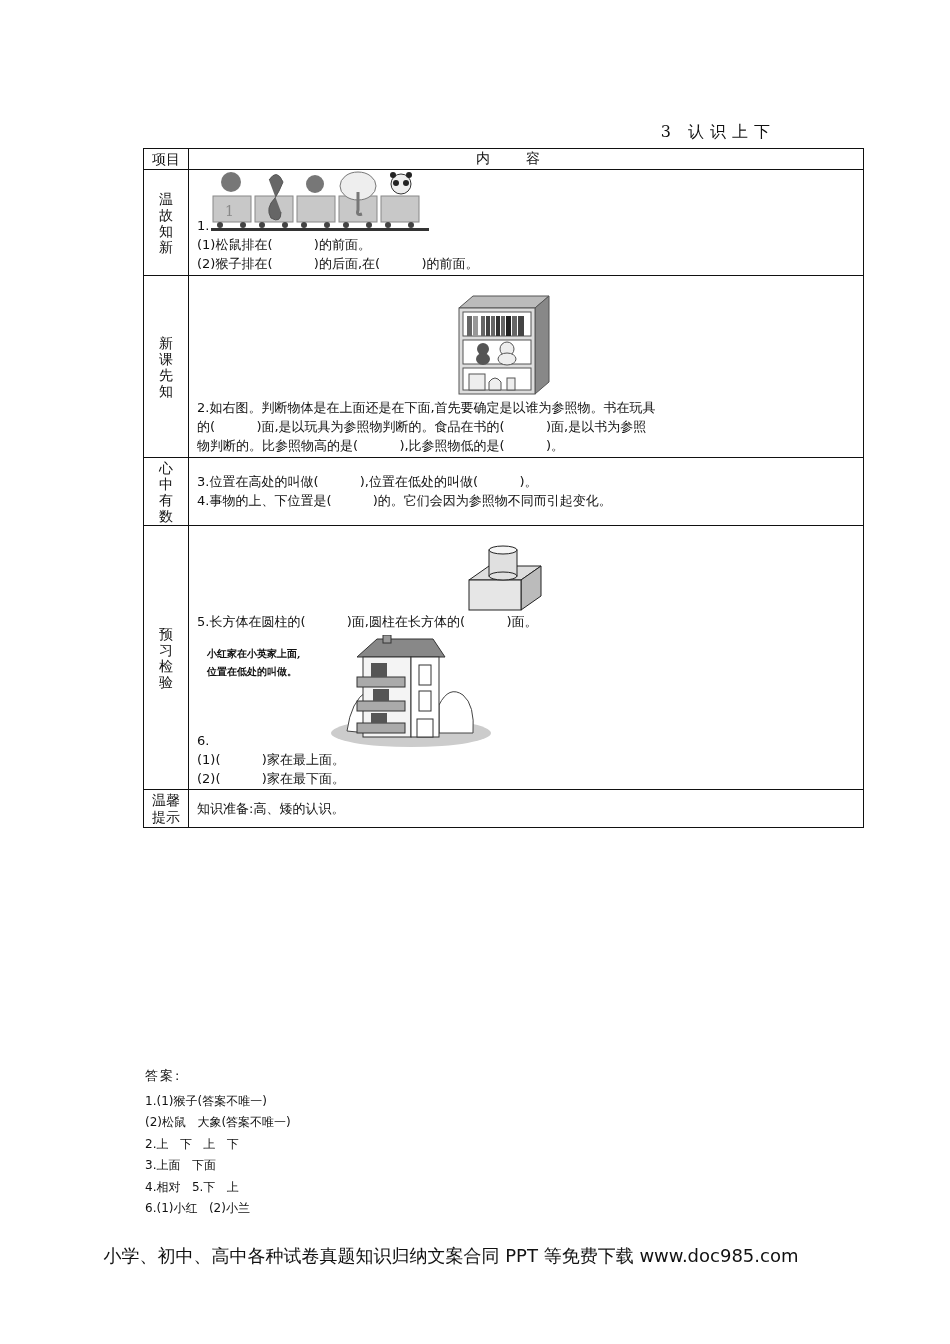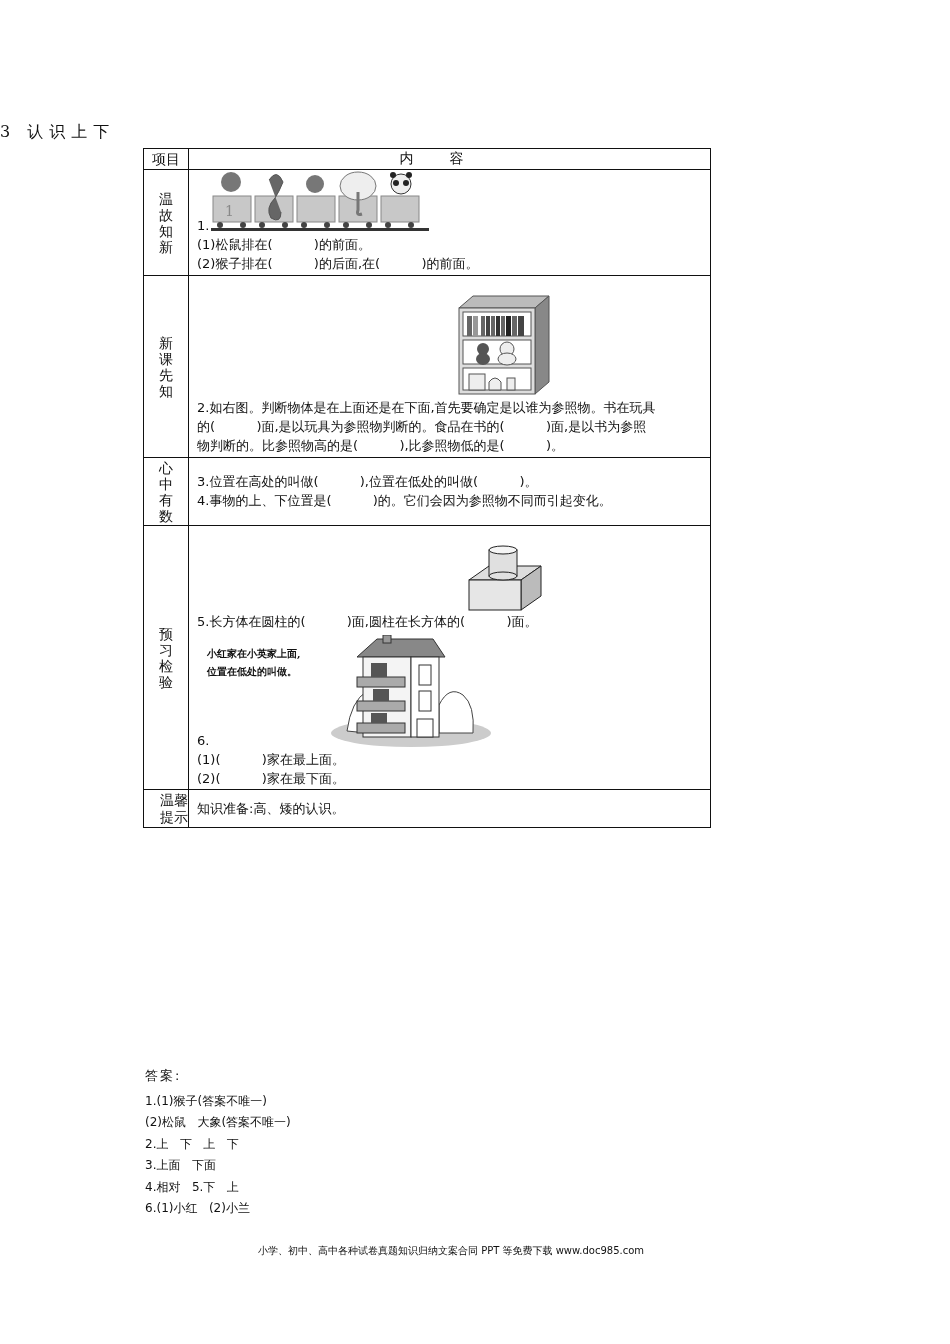--- a/index.html
+++ b/index.html
@@ -1,32 +1,32 @@
 <!DOCTYPE html>
 <html><head>
 <meta charset="utf-8">
 <style>
   html, body { margin: 0; padding: 0; background: #ffffff; }
   body { width: 950px; height: 1344px; position: relative; overflow: hidden;
          font-family: "DejaVu Sans", "Liberation Sans", sans-serif; color: #111; }
-  .title { position: absolute; top: 122px; left: 0; width: 776px; text-align: left;
+  .title { position: absolute; top: 122px; left: 0; width: 776px; text-align: right;
            font-size: 16px; letter-spacing: 6px; font-family: "DejaVu Serif", serif; }
-  table.main { position: absolute; left: 143px; top: 148px; width: 568px;
+  table.main { position: absolute; left: 143px; top: 148px; width: 721px;
                border-collapse: collapse; font-size: 13px; }
   table.main td { border: 1.5px solid #111; padding: 0; vertical-align: top; }
   td.label { width: 44px; text-align: center; vertical-align: middle !important;
              font-size: 14px; line-height: 16px; }
   td.label.vert span { display: block; }
   td.content { padding-left: 8px !important; line-height: 19px; position: relative; }
   .hdr td { height: 20px; vertical-align: middle !important; font-size: 14px; }
   .hdr .c { text-align: center; letter-spacing: 36px; }
   .line { white-space: pre; }
   .answers { position: absolute; left: 145px; top: 1054px; font-size: 12px; line-height: 21.5px; margin-top: 11px; }
   .answers .head { font-size: 13px; margin-bottom: 4px; letter-spacing: 2px; }
-  .footer { position: absolute; top: 1244px; left: 0; width: 902px; text-align: center; font-size: 10px; }
+  .footer { position: absolute; top: 1244px; left: 0; width: 902px; text-align: center; font-size: 18px; }
   .pic { position: absolute; }
 </style>
 </head>
 <body>
 
 <div class="title">3  认识上下</div>
 
 <table class="main">
   <tbody>
       <tr class="hdr">
@@ -182,21 +182,21 @@
           <rect x="90" y="84" width="16" height="18" fill="#fff" stroke="#333"></rect>
         </svg>
       </div>
       <div class="line">6.</div>
       <div class="line">(1)(          )家在最上面。</div>
       <div class="line">(2)(          )家在最下面。</div>
     </td>
   </tr>
 
   <tr>
-    <td class="label" style="height:37px; font-size:14px; line-height:17px;text-align:right;">
+    <td class="label" style="height:37px; font-size:14px; line-height:17px;">
       <div>温馨</div>
       <div>提示</div>
     </td>
     <td class="content" style="vertical-align:middle;">
       <div class="line">知识准备:高、矮的认识。</div>
     </td>
   </tr>
 </tbody>
   </table>
 

